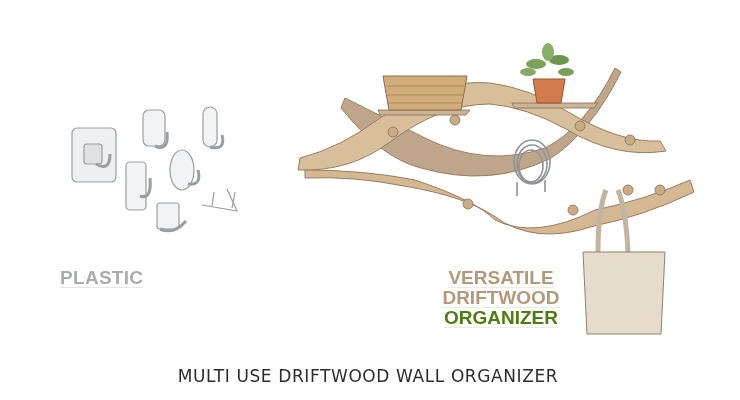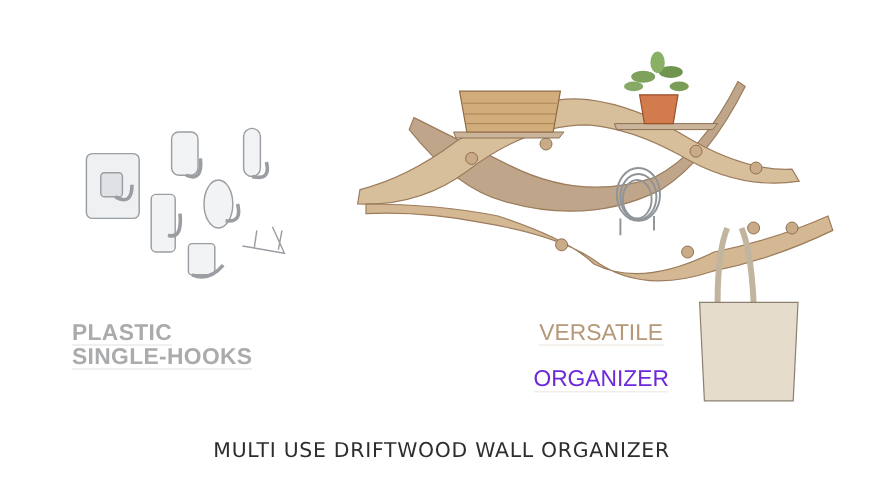--- a/index.html
+++ b/index.html
@@ -9,26 +9,26 @@
   }
   .abs { position: absolute; }
   .label-plastic {
     left: 60px; top: 268px; width: 180px; 
     font-family: "Liberation Sans", sans-serif; font-weight: bold; font-size: 19px; line-height: 19px;
     color: #a9abad; letter-spacing: 0.3px;
   }
   .label-plastic div { border-bottom: 1px solid #e6e6e6; display: inline-block; }
   .label-versatile {
     left: 418px; top: 268px; width: 166px; text-align: center;
-    font-family: "Liberation Sans", sans-serif; font-weight: normal; font-size: 19px; line-height: 19px;
+    font-family: "Liberation Sans", sans-serif; font-weight: bold; font-size: 19px; line-height: 19px;
   }
   .label-versatile div { border-bottom: 1px solid #eee9e2; display: inline-block; }
   .l1 { color: #b49878; }
   .l2 { color: #b49878; }
-  .l3 { color: #6d28d9; }
+  .l3 { color: #4d7c0f; }
   .caption {
     left: 0; top: 366px; width: 736px; text-align: center;
     font-family: "DejaVu Sans", sans-serif; font-size: 17px; color: #2d2d2d; letter-spacing: 0.6px;
   }
   svg { position: absolute; }
 </style>
 </head>
 <body>
 
 <svg width="740" height="400" viewBox="0 0 740 400" style="left:0;top:0;">
@@ -49,21 +49,20 @@
     <path d="M188 184 q14 2 10 -14" fill="none" stroke-width="3"></path>
     <rect x="157" y="203" width="22" height="26" rx="3"></rect>
     <path d="M160 229 q14 6 26 -8" fill="none" stroke-width="3"></path>
 
     <path d="M202 205 l35 6 l-10 -22 M212 206 l2 -14 M232 208 l3 -16" fill="none"></path>
   </g>
 </svg>
 
 <div class="abs label-plastic">
   <div>PLASTIC</div><br>
-  <div>SINGLE-HOOKS</div>
 </div>
 
 <svg width="740" height="400" viewBox="0 0 740 400" style="left:0;top:0;">
 
   <g stroke="#9c7c5c" stroke-width="1" fill="#d8bf9c">
     <path d="M345 98 q40 20 80 40 q60 30 120 10 q40 -20 70 -80 l6 4 q-30 60 -70 86 q-60 30 -130 10 q-40 -10 -80 -60 z" fill="#bfa68a"></path>
     <path d="M300 158 q40 -10 80 -40 q60 -40 110 -35 q40 5 80 30 q50 30 90 28 l6 10 q-50 8 -100 -22 q-40 -22 -76 -25 q-50 0 -100 38 q-40 30 -92 28 z"></path>
     <path d="M305 170 q60 0 110 10 q60 20 80 40 q40 20 100 -10 q50 -10 95 -30 l4 12 q-50 24 -100 34 q-60 20 -100 -10 q-30 -20 -90 -30 q-50 -10 -99 -8 z" fill="#d3b893"></path>
   </g>
 
@@ -103,17 +102,17 @@
   </g>
 
   <g>
     <path d="M606 190 q-8 20 -8 62 M618 190 q8 20 10 62" fill="none" stroke="#c2b59f" stroke-width="5"></path>
     <path d="M583 252 h82 l-4 82 h-74 z" fill="#e5dccb" stroke="#8c8070" stroke-width="1"></path>
   </g>
 </svg>
 
 <div class="abs label-versatile">
   <div class="l1">VERSATILE</div><br>
-  <br>
+  <div class="l2">DRIFTWOOD</div><br>
   <div class="l3">ORGANIZER</div>
 </div>
 
 <div class="abs caption">MULTI USE DRIFTWOOD WALL ORGANIZER</div>
 
 </body></html>

